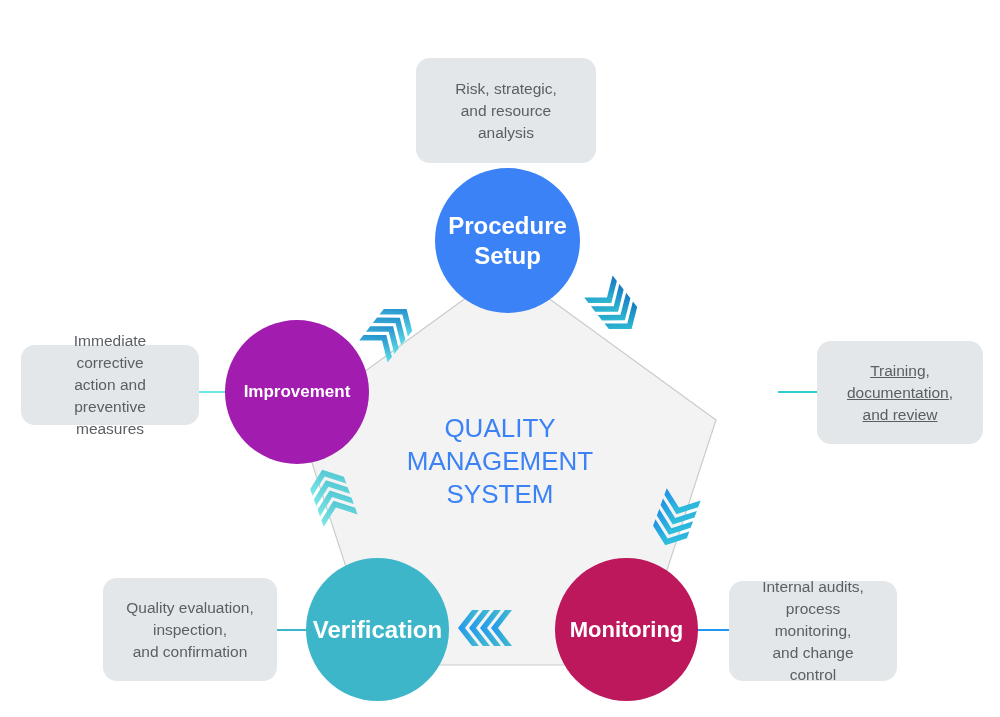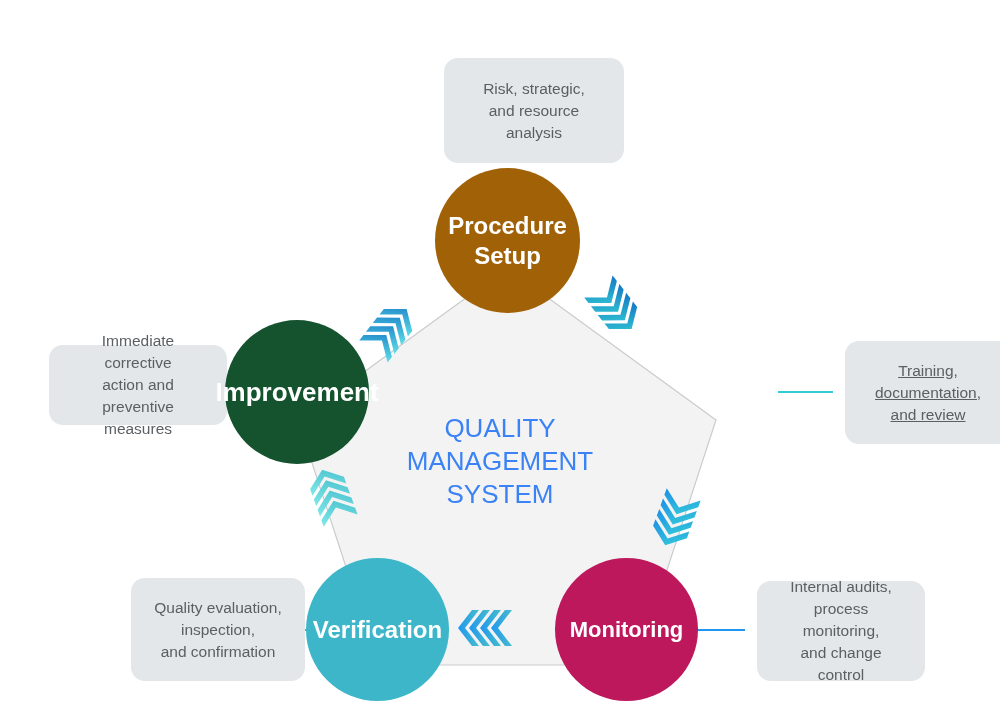--- a/index.html
+++ b/index.html
@@ -32,21 +32,20 @@
     display: flex;
     align-items: center;
     justify-content: center;
     text-align: center;
     color: #5a5f63;
     font-size: 15.5px;
     line-height: 1.42;
     white-space: pre-line;
     padding: 6px 20px;
     box-sizing: border-box;
-    margin-left: 28px;
   }
   #callout-procedure  { left: 416px; top: 58px;  width: 180px; height: 105px; }
   #callout-implement  { left: 817px; top: 341px; width: 166px; height: 103px; text-decoration: underline; }
   #callout-monitor    { left: 729px; top: 581px; width: 168px; height: 100px; }
   #callout-verify     { left: 103px; top: 578px; width: 174px; height: 103px; }
   #callout-improve    { left: 21px;  top: 345px; width: 178px; height: 80px;  }
 
   
   .node {
     position: absolute;
@@ -55,37 +54,37 @@
     align-items: center;
     justify-content: center;
     text-align: center;
     color: #ffffff;
     font-weight: bold;
     white-space: pre-line;
     box-sizing: border-box;
   }
   #node-procedure {
     left: 435px; top: 168px; width: 145px; height: 145px;
-    background: #a16207; font-size: 24px; line-height: 1.22;
+    background: #3b82f6; font-size: 24px; line-height: 1.22;
   }
   #node-implementation {
     left: 640px; top: 320px; width: 143px; height: 143px;
     background: #2fcdd2; font-size: 18.5px;
   }
   #node-monitoring {
     left: 555px; top: 558px; width: 143px; height: 143px;
     background: #be185d; font-size: 22px;
   }
   #node-verification {
     left: 306px; top: 558px; width: 143px; height: 143px;
     background: #3cb6c8; font-size: 24px;
   }
   #node-improvement {
     left: 225px; top: 320px; width: 144px; height: 144px;
-    background: #14532d; font-size: 26px;
+    background: #a21caf; font-size: 17px;
   }
 
   
   #center-label {
     position: absolute;
     left: 380px;
     top: 412px;
     width: 240px;
     text-align: center;
     color: #3b82f6;

